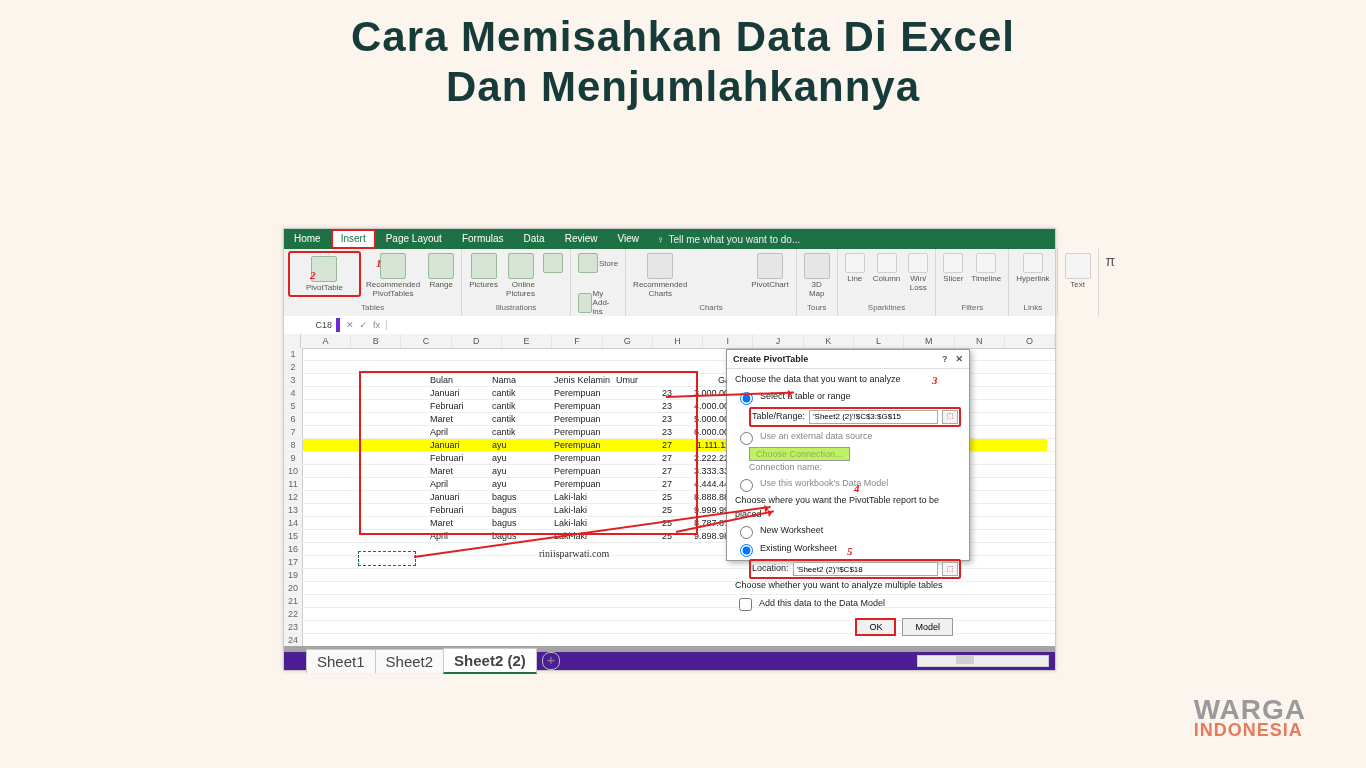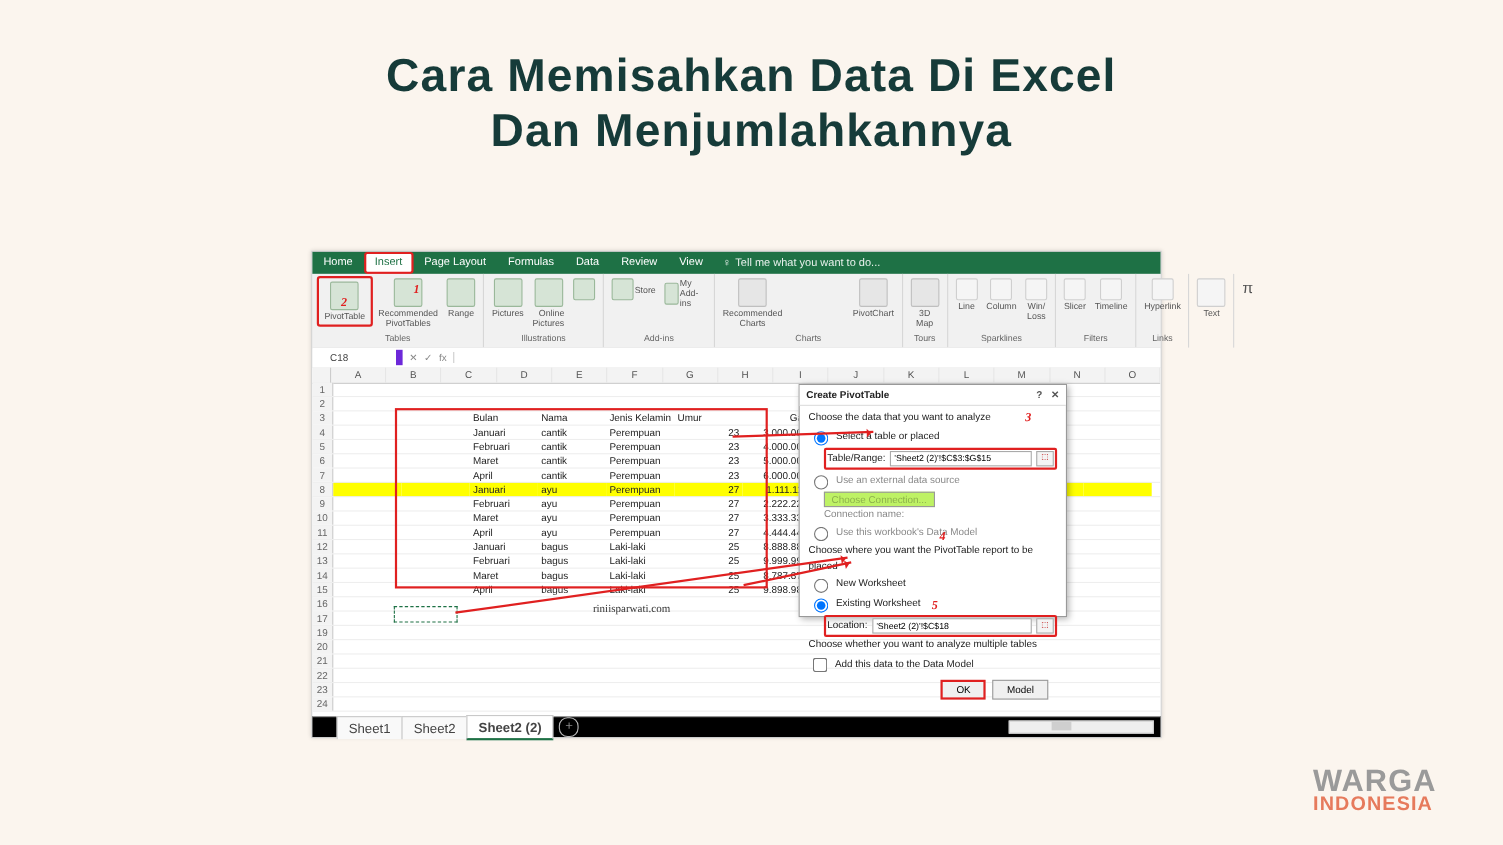--- a/index.html
+++ b/index.html
@@ -1,36 +1,36 @@
 <!DOCTYPE html>
 <html><head>
 <meta charset="utf-8">
 <style>
   html,body{margin:0;padding:0;width:1366px;height:768px;background:#fbf5ee;font-family:Arial,Helvetica,sans-serif;overflow:hidden}
-  .title{text-align:center;color:#163b39;font-size:42px;font-weight:900;letter-spacing:1px;padding:44px 20px 0;line-height:1.2}
+  .title{text-align:center;color:#163b39;font-size:42px;font-weight:900;letter-spacing:1px;padding:12px 20px 0;line-height:1.2}
   .shot{position:absolute;left:283px;top:228px;width:771px;height:441px;background:#f3f3f3;border:1px solid #ccc;box-shadow:0 0 4px rgba(0,0,0,.15)}
   
   .rtabs{position:absolute;left:0;top:0;right:0;height:20px;background:#1e7145;display:flex;align-items:stretch;color:#fff;font-size:10px}
   .rtab{padding:4px 10px;cursor:default}
   .rtab.active{background:#fff;color:#1e7145;border:2px solid #e02020;border-radius:3px;padding:2px 8px}
   .tellme{padding:4px 8px;opacity:.9;display:flex;align-items:center;gap:4px}
   
   .ribbon{position:absolute;left:0;top:20px;right:0;height:67px;background:#f1f1f1;border-bottom:1px solid #c9c9c9;display:flex;font-size:8px;color:#555}
   .grp{display:flex;flex-direction:column;align-items:center;border-right:1px solid #d7d7d7;padding:2px 4px}
   .grp .btns{display:flex;gap:2px;align-items:flex-start}
   .grp .lbl{font-size:8px;color:#666;margin-top:auto;padding:2px 0}
   .rbtn{display:flex;flex-direction:column;align-items:center;gap:1px;padding:2px 3px}
   .rbtn .ic{width:18px;height:18px;background:#d6e4d6;border:1px solid #9ab89a;border-radius:2px}
   .rbtn .ic.big{width:24px;height:24px}
   .rbtn .ic.chart{background:#e6e6e6;border-color:#bfbfbf}
   .rbtn .ic.line{background:#f5f5f5;border-color:#cfcfcf}
-  .pivot-big{border:2px solid #e02020;border-radius:3px;padding:1px 2px}
+  .pivot-big{border:2px solid #e02020;border-radius:3px;padding:1px 13px}
   
   .fxbar{position:absolute;left:0;top:87px;right:0;height:18px;background:#fff;border-bottom:1px solid #c9c9c9;display:flex;align-items:center;font-size:9px;color:#444}
-  .namebox{width:44px;padding:2px 16px;border-right:6px solid #6d28d9;text-align:left}
+  .namebox{width:44px;padding:2px 4px;border-right:4px solid #6d28d9;text-align:right}
   .fxicons{padding:0 6px;color:#888;border-right:1px solid #ccc;display:flex;gap:6px}
   .fxval{padding:2px 6px;font-style:italic;color:#888}
   
   .grid{position:absolute;left:0;top:105px;right:0;bottom:18px;background:#fff;font-size:9px;color:#222;overflow:hidden}
   .colhdrs{display:flex;background:#f3f3f3;border-bottom:1px solid #ccc;height:14px}
   .rh{width:18px;border-right:1px solid #ccc;background:#f3f3f3}
   .ch{width:56px;text-align:center;border-right:1px solid #e6e6e6;color:#555;line-height:14px}
   .rows{position:absolute;top:14px;left:0;right:0;bottom:0}
   .row{display:flex;height:12px;border-bottom:1px solid #eee}
   .rownum{width:18px;text-align:center;color:#666;border-right:1px solid #ccc;background:#f3f3f3;line-height:12px}
@@ -52,21 +52,21 @@
   .dlgfield.red{border:2px solid #e02020;border-radius:2px;padding:1px}
   .dlgbtnrow{display:flex;justify-content:flex-end;gap:6px;padding:2px 8px 0}
   .dlgbtn{padding:2px 12px;background:#f0f0f0;border:1px solid #999;font-size:9px}
   .dlgbtn.ok{border:2px solid #e02020}
   .muted{color:#888}
   .redhand{font-family:'Segoe Script',cursive;font-weight:bold;color:#e02020;position:absolute;font-size:11px;font-style:italic}
   
   .arrow{position:absolute;height:0;border-top:2px solid #e02020;transform-origin:left center}
   .arrow::after{content:'';position:absolute;right:-2px;top:-4px;border:4px solid transparent;border-left-color:#e02020}
   
-  .sheets{position:absolute;left:0;bottom:0;right:0;height:18px;background:#000000;border-top:1px solid #a3a3a3;display:flex;align-items:center;font-size:12px;color:#444;padding-left:22px;gap:0}
+  .sheets{position:absolute;left:0;bottom:0;right:0;height:18px;background:#4c1d95;border-top:6px solid #a3a3a3;display:flex;align-items:center;font-size:15px;color:#444;padding-left:22px;gap:0}
   .stab{padding:3px 10px;border:1px solid #c9c9c9;border-bottom:none;background:#f9f9f9;margin-right:-1px}
   .stab.active{background:#fff;font-weight:bold;border-bottom:2px solid #1e7145}
   .addsheet{width:16px;height:16px;border:1px solid #bbb;border-radius:8px;margin-left:6px;text-align:center;line-height:14px;color:#888}
   .hscroll{margin-left:auto;margin-right:6px;width:130px;height:10px;background:#eee;border:1px solid #ccc;position:relative}
   .hscroll .thumb{position:absolute;left:38px;top:0;width:18px;height:8px;background:#cfcfcf}
   
   .logo{position:absolute;right:60px;bottom:30px;color:#9a9a9a;font-weight:900;font-size:28px;line-height:.9;text-align:left;letter-spacing:1px}
   .logo .l2{color:#e67a5c;font-size:18px}
 </style>
 </head>
@@ -125,21 +125,21 @@
             <span style="white-space:pre-line;text-align:right">Online
 Pictures</span>
           </div>
         <div class="rbtn">
             <div class="ic"></div>
           </div>
       </div>
       <div class="lbl">Illustrations</div>
     </div>
     <div class="grp">
-      <div class="btns" style="gap:2px">
+      <div class="btns" style="flex-direction:column;gap:12px">
         <div class="rbtn" style="flex-direction:row">
             <div class="ic"></div>
             <span>Store</span>
           </div>
         <div class="rbtn" style="flex-direction:row">
             <div class="ic"></div>
             <span>My Add-ins</span>
           </div>
       </div>
       <div class="lbl">Add-ins</div>
@@ -621,21 +621,21 @@
       <span>Create PivotTable</span>
       <div class="dlgclose">
         <span>?</span>
         <span>✕</span>
       </div>
     </div>
     <div class="dlgbody">
       <div>Choose the data that you want to analyze</div>
       <label>
           <input type="radio" checked="" style="">
-          <span>Select a table or placed</span>
+          <span>Select a table or range</span>
         </label>
       <div class="dlgfield red">
         <span>Table/Range:</span>
         <input value="'Sheet2 (2)'!$C$3:$G$15" style="">
         <div class="pick">⬚</div>
       </div>
       <label class="muted">
           <input type="radio" style="">
           <span>Use an external data source</span>
         </label>

